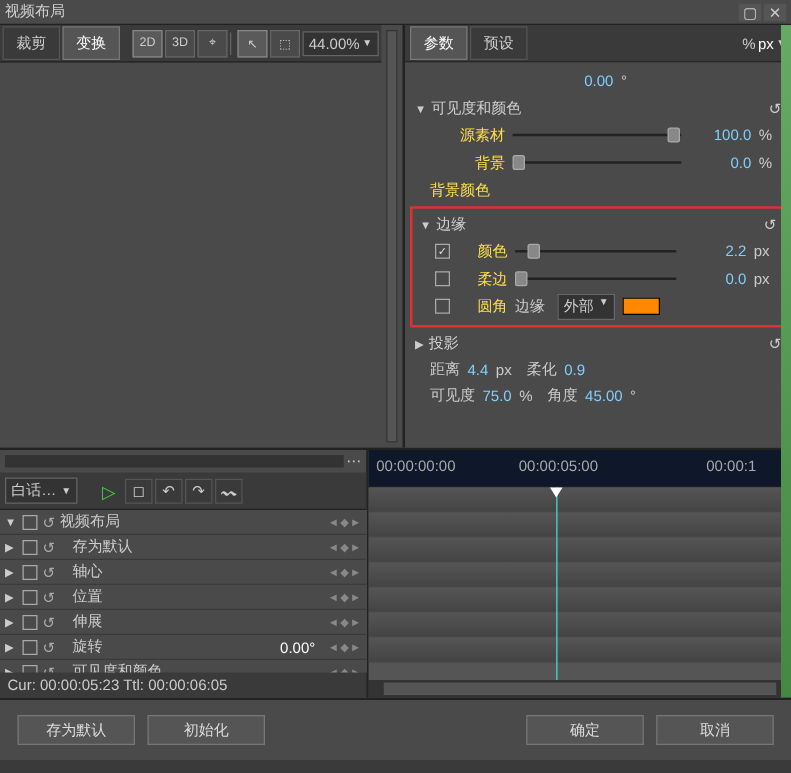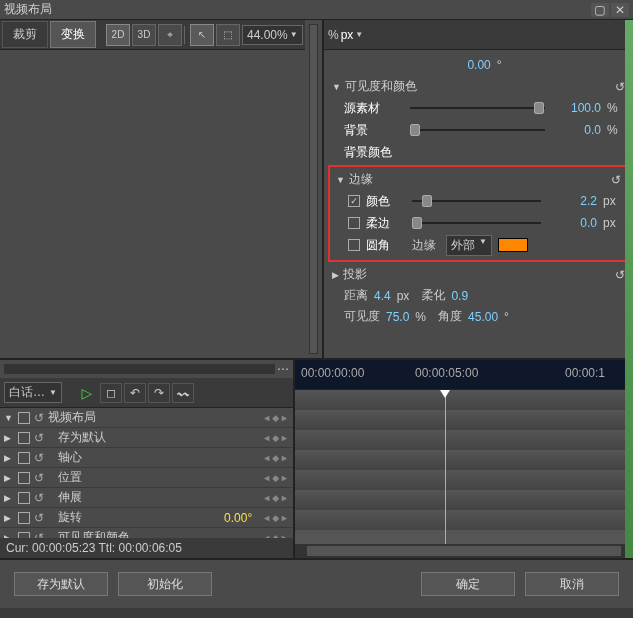--- a/index.html
+++ b/index.html
@@ -34,21 +34,21 @@
 .rtabrow { display: flex; align-items: center; height: 30px; background: #3a3a3a; border-bottom: 1px solid #222; padding: 0 4px; gap: 2px; justify-content: space-between; }
 .rtabs { display: flex; gap: 2px; }
 .units { color: #ccc; display: flex; align-items: center; gap: 2px; }
 .params { flex: 1; overflow-y: auto; padding: 4px; background: #4a4a4a; position: relative; }
 .section { margin-bottom: 2px; }
 .sechdr { display: flex; align-items: center; gap: 4px; padding: 2px 4px; cursor: pointer; }
 .sechdr .tri { font-size: 9px; color: #ccc; }
 .sechdr .label { flex: 1; color: #d0d0d0; }
 .sechdr .reset { color: #ccc; cursor: pointer; }
 .row { display: flex; align-items: center; padding: 2px 4px 2px 16px; gap: 6px; height: 22px; }
-.row .plabel { width: 60px; color: #ffffff; }
+.row .plabel { width: 60px; color: #fde047; text-align: right; }
 .row .slider { flex: 1; height: 2px; background: #222; position: relative; cursor: pointer; }
 .row .slider .thumb { position: absolute; top: -5px; width: 10px; height: 12px; background: #888; border: 1px solid #aaa; border-radius: 2px; }
 .row .value { width: 50px; text-align: right; color: #80d0ff; }
 .row .unit { color: #ccc; width: 18px; }
 .colorbox { width: 30px; height: 14px; background: #ff8800; border: 1px solid #000; cursor: pointer; }
 .checkbox { width: 12px; height: 12px; border: 1px solid #aaa; display: inline-flex; align-items: center; justify-content: center; font-size: 9px; color: #ddd; cursor: pointer; }
 .select { background: #333; border: 1px solid #666; padding: 1px 4px; display: flex; align-items: flex-start; gap: 4px; cursor: pointer; color: #ccc; }
 .highlight { border: 2px solid #e03030; padding: 2px; margin: 2px 0; }
 .twocol { display: flex; gap: 12px; padding: 2px 4px 2px 16px; }
 .twocol .col { display: flex; gap: 6px; align-items: center; }
@@ -61,21 +61,21 @@
 .kftool { width: 22px; height: 20px; display: flex; align-items: center; justify-content: center; cursor: pointer; color: #ccc; border: 1px solid #555; }
 .trackmode { display: flex; align-items: center; background: #333; border: 1px solid #666; padding: 1px 4px; gap: 4px; }
 .slidernav { display: flex; align-items: center; gap: 2px; padding: 2px 4px; }
 .slidernav .scr { flex: 1; height: 10px; background: #333; }
 .tracklist { flex: 1; overflow-y: auto; background: #4a4a4a; }
 .trackrow { display: flex; align-items: center; height: 20px; padding: 0 4px; border-bottom: 1px solid #3a3a3a; gap: 4px; }
 .trackrow .tri2 { width: 10px; color: #ccc; font-size: 9px; cursor: pointer; }
 .trackrow .chk { width: 12px; height: 12px; border: 1px solid #aaa; cursor: pointer; display: flex; align-items: center; justify-content: center; font-size: 9px; }
 .trackrow .rev { color: #aaa; cursor: pointer; }
 .trackrow .trkname { flex: 1; color: #ccc; }
-.trackrow .trkval { color: #fde047; margin-right: 6px; }
+.trackrow .trkval { color: #ffffff; margin-right: 6px; }
 .trackrow .kfnav { display: flex; gap: 1px; }
 .trackrow .kfbtn { color: #888; cursor: pointer; font-size: 9px; }
 .trackrow.indent1 .trkname { padding-left: 10px; }
 .timearea { flex: 1; background: #4a4a4a; display: flex; flex-direction: column; }
 .ruler { height: 30px; background: #0f172a; border-bottom: 1px solid #222; position: relative; color: #aaa; font-size: 10px; }
 .ruler .tick { position: absolute; top: 6px; }
 .playhead { position: absolute; top: 0; bottom: 0; left: 150px; width: 1px; background: #40e0d0; }
 .playhead::before { content: ''; position: absolute; top: 0; left: -5px; width: 0; height: 0; border-left: 5px solid transparent; border-right: 5px solid transparent; border-top: 8px solid #fff; }
 .tltracks { flex: 1; position: relative; background: #555; }
 .tlrow { height: 20px; border-bottom: 1px solid #444; background: linear-gradient(0deg, #444, #555); }
@@ -133,20 +133,24 @@
           <div class="handle hB"></div>
           <div class="handle hL"></div>
           <div class="handle hR"></div>
         </div>
       </div>
     </div>
   </div>
 
   <div class="rightpanel">
     <div class="rtabrow">
+      <div class="rtabs">
+        <div class="tab active">参数</div>
+        <div class="tab">预设</div>
+      </div>
       <div class="units">
         <span>%</span>
         <span style="color:#fff">px</span>
         <span style="font-size:8px">▼</span>
       </div>
     </div>
 
     <div class="params">
 
       <div class="row" style="justify-content:center">

